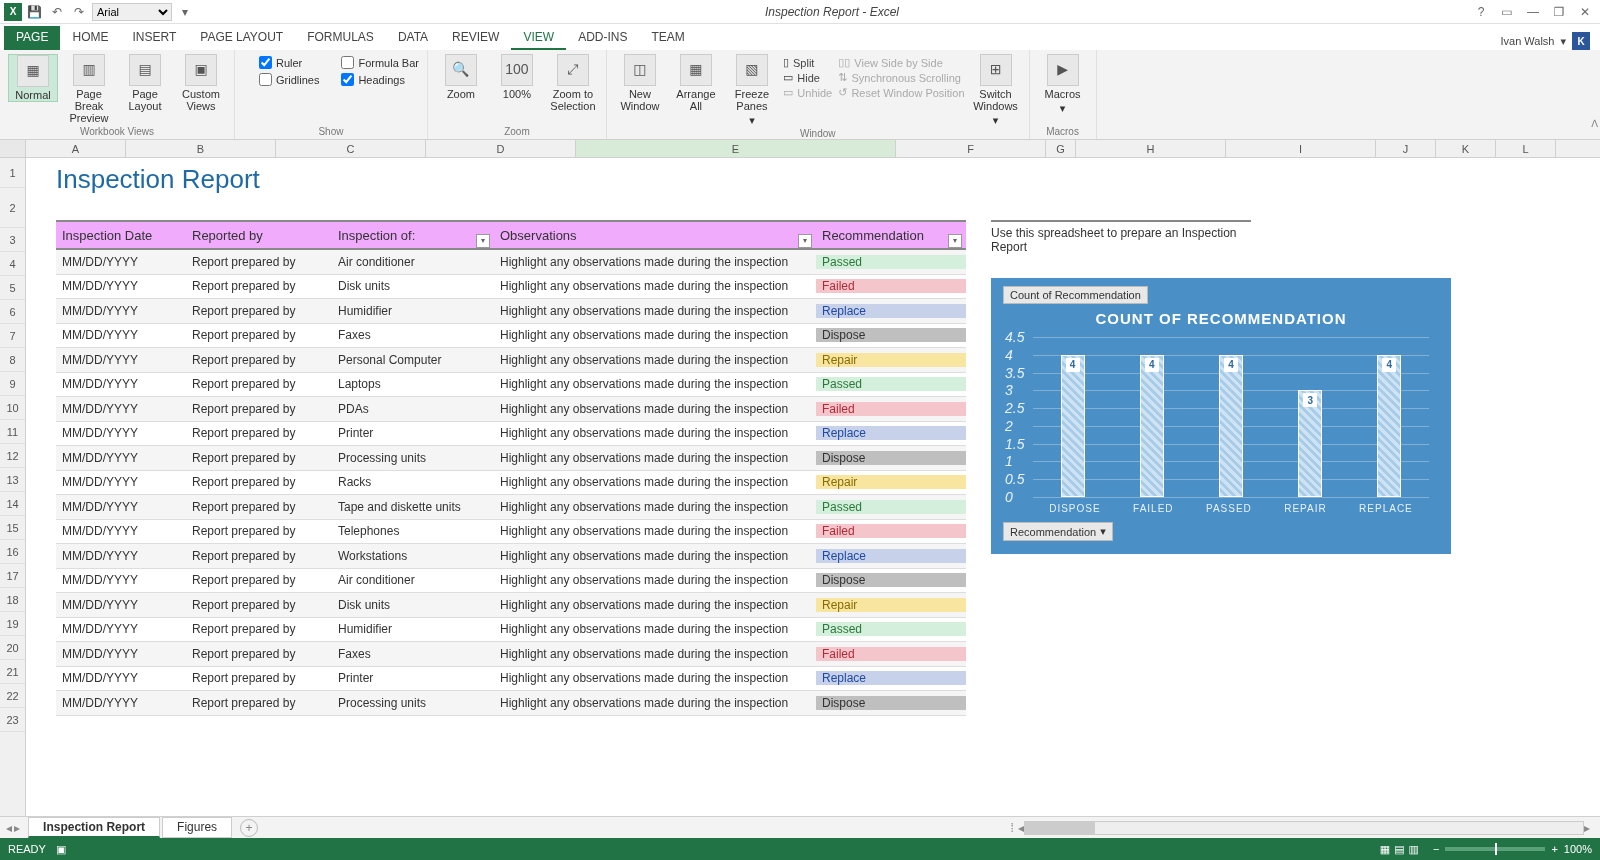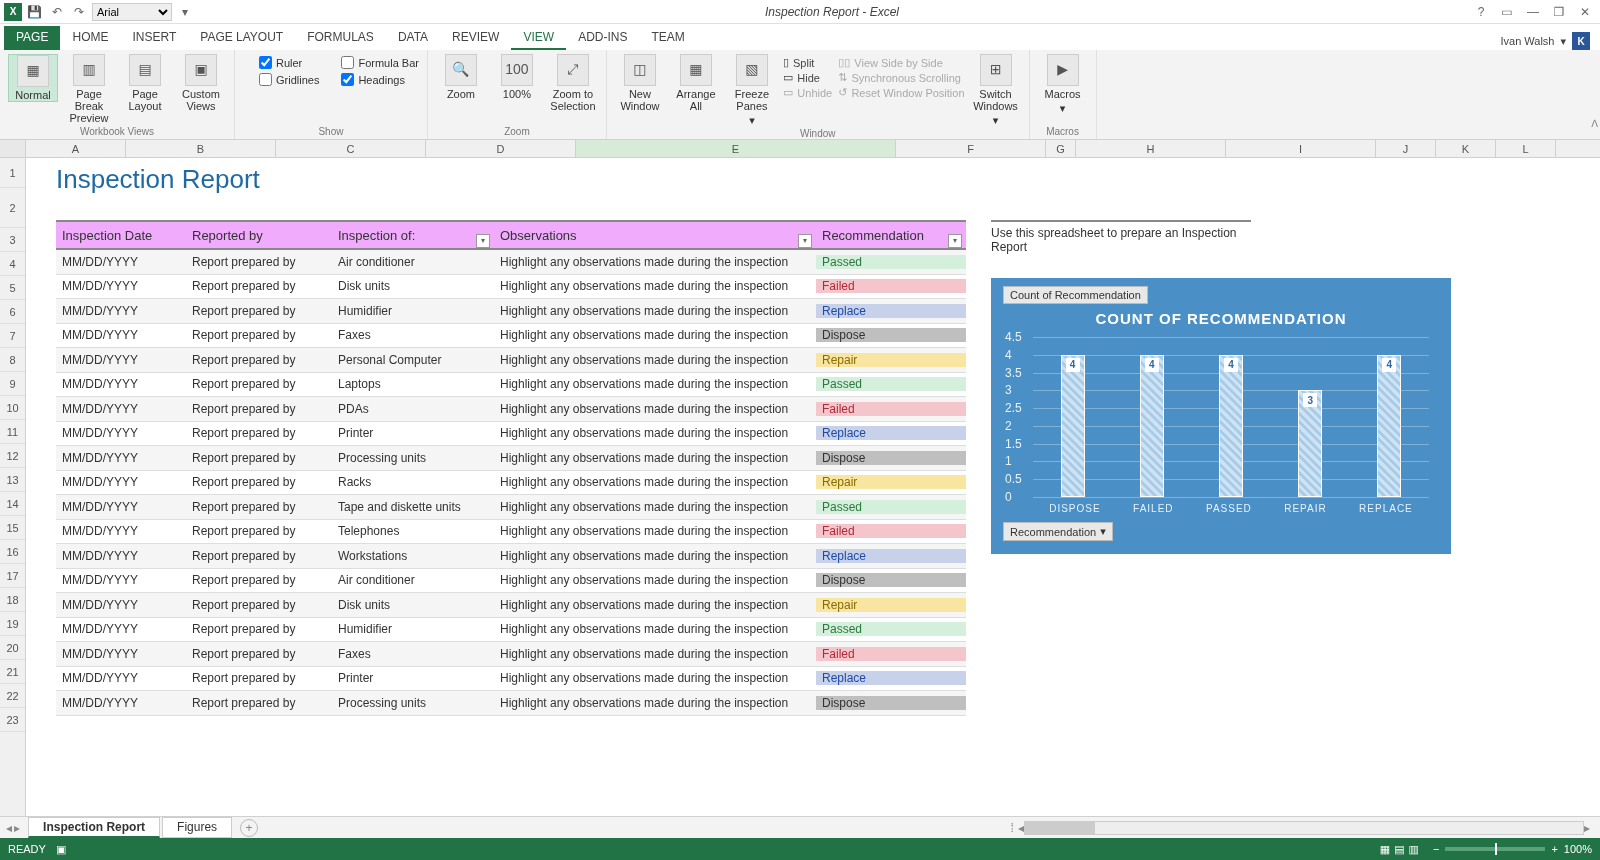--- a/index.html
+++ b/index.html
@@ -58,21 +58,21 @@
 .c1{width:130px;} .c2{width:146px;} .c3{width:162px;} .c4{width:322px;} .c5{width:150px;}
 .rec { font-weight:normal;}
 .rec.Passed{background:#d4efdc;color:#2b7a3b;} .rec.Failed{background:#f4c6cb;color:#b02a37;}
 .rec.Replace{background:#c7d2ea;color:#1f4aa5;} .rec.Dispose{background:#bfbfbf;color:#333;}
 .rec.Repair{background:#f7e5a0;color:#8a6d00;}
 
 .hint { position:absolute; left:965px; top:62px; width:260px; font-size:12px; color:#333; border-top:2px solid #888; padding-top:4px;}
 .chartbox { position:absolute; left:965px; top:120px; width:460px; height:276px; background:#4a8fc5; padding:8px 12px 12px 12px; color:#fff;}
 .chartbox .carea { position:relative; height:160px; margin:10px 10px 0 30px;}
 .chartbox .gline { position:absolute; left:0; right:0; height:1px; background:rgba(255,255,255,.3);}
-.chartbox .ylbl { position:absolute; left:-28px; font-size:12px; transform:translateY(-50%); color:#e8f2fb;}
+.chartbox .ylbl { position:absolute; left:-28px; font-size:14px; transform:translateY(-50%); color:#e8f2fb;font-style:italic;}
 .chartbox .bars { position:absolute; inset:0; display:flex; justify-content:space-around; align-items:flex-end;}
 .chartbox .bar { width:24px; background:repeating-linear-gradient(45deg,#cde3f4,#cde3f4 3px,#a8cce8 3px,#a8cce8 6px); border:1px solid #fff; position:relative;}
 .chartbox .bar .dv { position:absolute; top:2px; left:50%; transform:translateX(-50%); background:#fff; color:#2b6aa5; font-size:10px; font-weight:bold; width:14px; height:14px; display:flex; align-items:center; justify-content:center;}
 .chartbox .xlbls { display:flex; justify-content:space-around; margin:6px 10px 0 30px; font-size:10px; letter-spacing:1px; color:#e8f2fb;}
 .chartbox .ctitle { text-align:center; font-size:15px; letter-spacing:1px; font-weight:bold; margin-top:6px;}
 .chip { background:#e8e8e8; color:#333; font-size:11px; padding:2px 6px; display:inline-flex; align-items:center; gap:4px; border:1px solid #bbb;}
 
 .sheetbar { position:absolute; left:0; right:0; bottom:22px; height:22px; background:#f3f3f3; display:flex; align-items:center; border-top:1px solid #d0d0d0; font-size:12px;}
 .sheetbar .nav { display:flex; gap:2px; padding:0 6px; color:#888;}
 .sheetbar .stab { padding:2px 14px; border:1px solid #ccc; background:#fff; margin-left:2px; cursor:pointer;}

